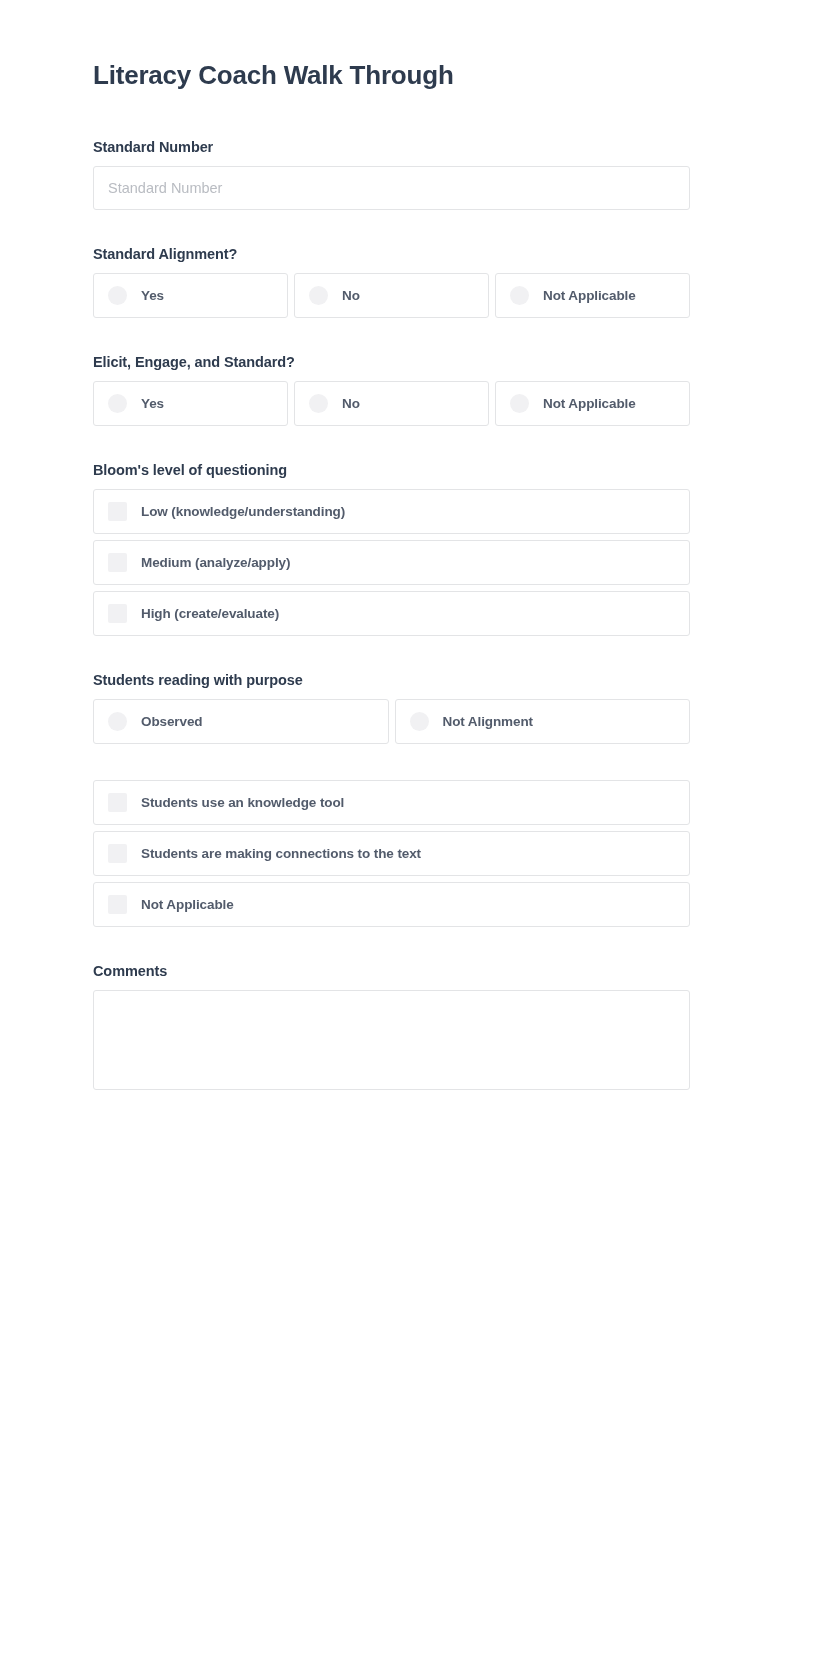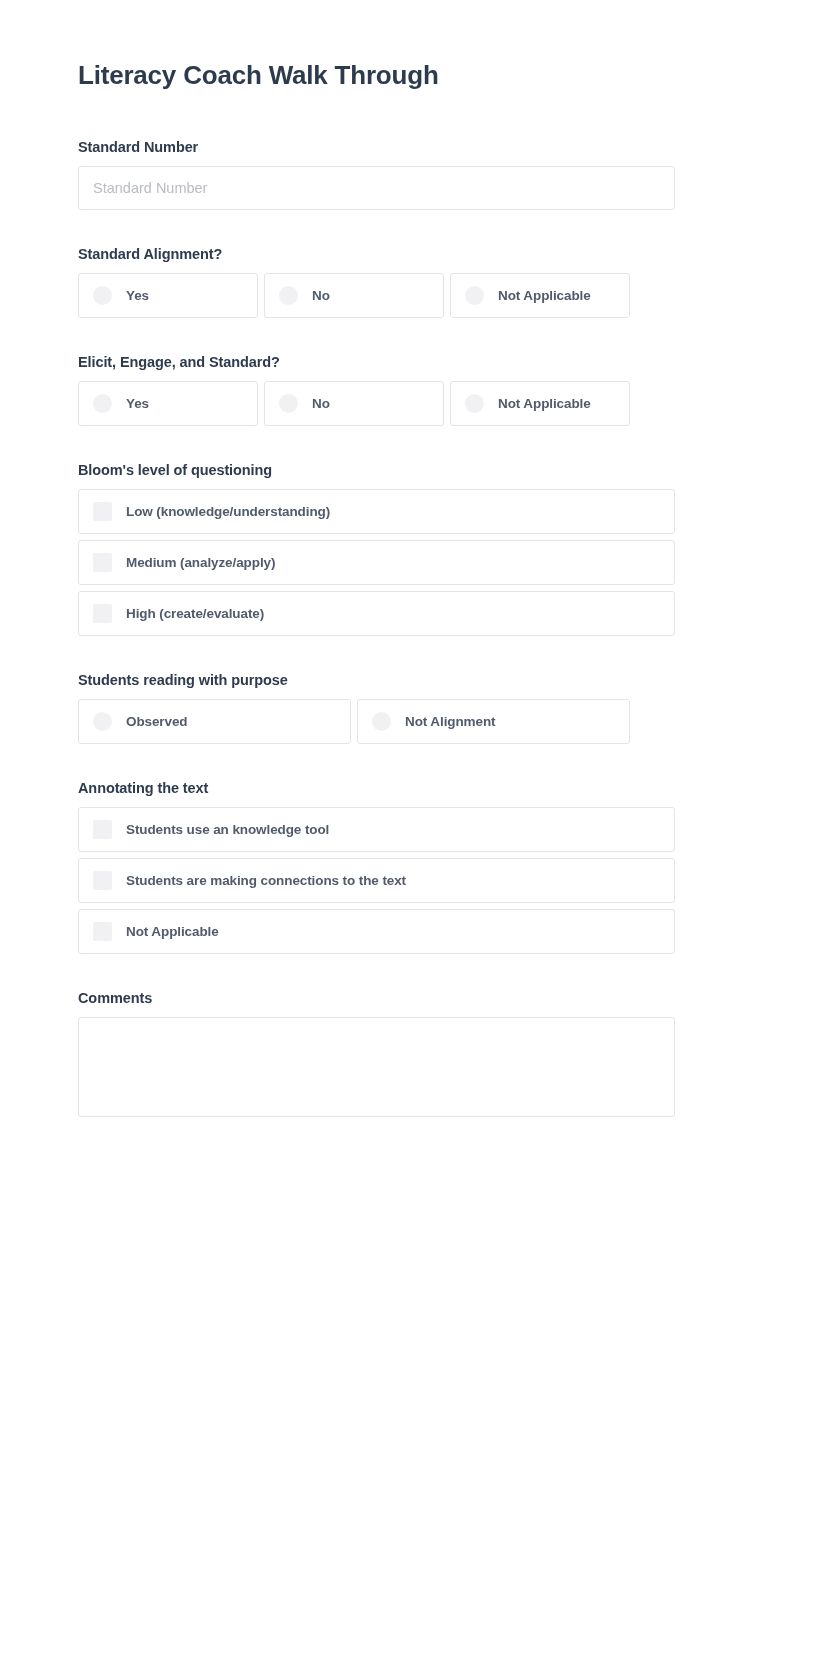--- a/index.html
+++ b/index.html
@@ -19,21 +19,21 @@
   .page {
     width: 840px;
     height: 1680px;
     position: relative;
     background: #ffffff;
     overflow: hidden;
   }
 
   .form-wrap {
     position: absolute;
-    left: 78px;
+    left: 93px;
     top: 0;
     width: 597px;
   }
 
   .form-title {
     font-size: 26px;
     font-weight: bold;
     color: #2e3b4e;
     letter-spacing: -0.2px;
     padding-top: 60px;
@@ -85,21 +85,21 @@
     padding: 10px 14px;
     outline: none;
     resize: none;
     display: block;
   }
 
   
   .opt-row {
     display: flex;
     gap: 6px;
-    width: 552px;
+    width: 597px;
   }
   .opt-row .opt-box { flex: 1 1 0; }
 
   
   .opt-stack {
     display: flex;
     flex-direction: column;
     gap: 6px;
     width: 597px;
     text-align: right;
@@ -218,21 +218,20 @@
           <span class="opt-label">Observed</span>
         </div>
         <div class="opt-box">
           <span class="radio-mark"></span>
           <span class="opt-label">Not Alignment</span>
         </div>
       </div>
     </div>
 
     <div class="field-group">
-      <div class="field-label">Annotating the text</div>
       <div class="opt-stack">
         <div class="opt-box">
           <span class="check-mark"></span>
           <span class="opt-label">Students use an knowledge tool</span>
         </div>
         <div class="opt-box">
           <span class="check-mark"></span>
           <span class="opt-label">Students are making connections to the text</span>
         </div>
         <div class="opt-box">

